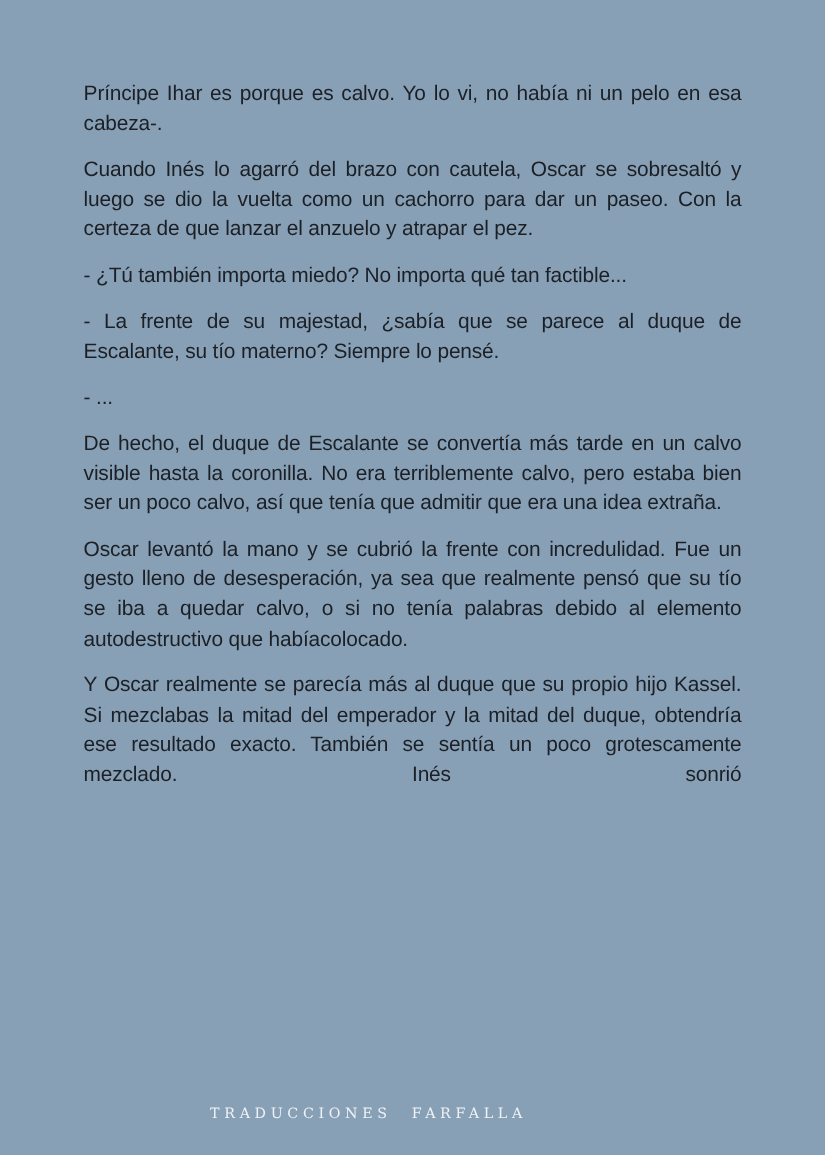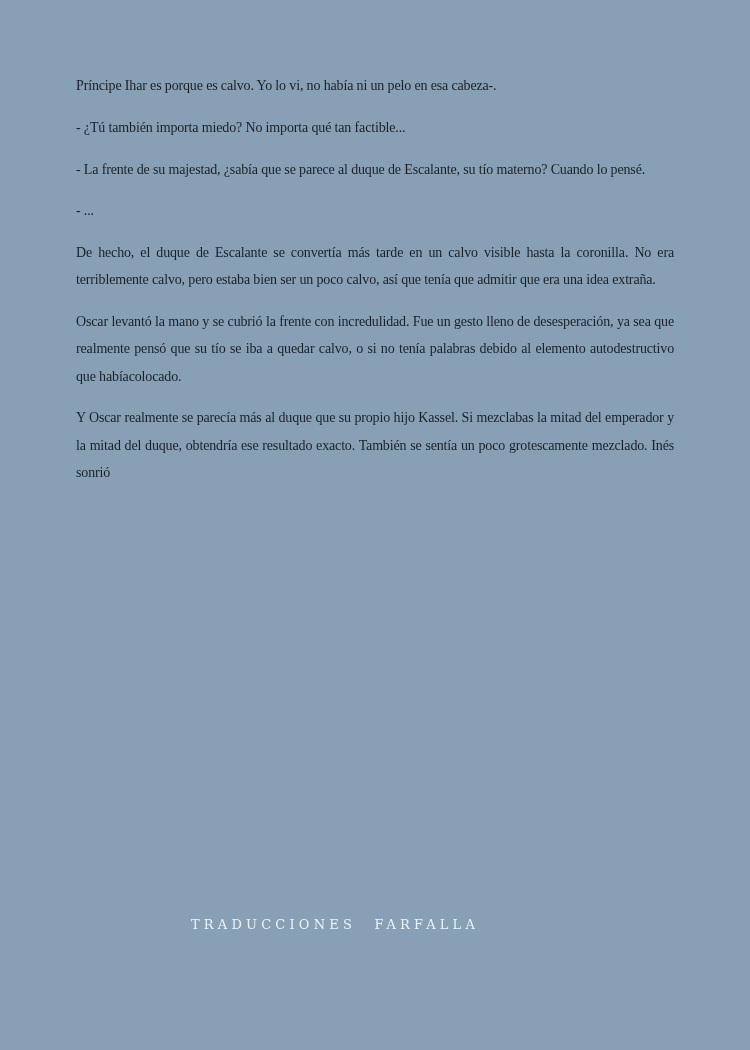--- a/index.html
+++ b/index.html
@@ -12,53 +12,54 @@
       background: #87a0b6;
       overflow: hidden;
       position: relative;
     }
     .page {
       position: absolute;
       left: 76px;
       top: 72px;
       width: 598px;
       color: #1c2026;
-      font-family: Liberation Serif, serif;
-      font-size: 14px;
+      font-family: Liberation Sans, sans-serif;
+      font-size: 19px;
       line-height: 27.2px;
       letter-spacing: -0.15px;
     }
     .para {
       margin: 0 0 14.6px 0;
       text-align: justify;
       text-align-last: left;
     }
     .para.last {
       text-align-last: justify;
       margin-bottom: 0;
     }
     .footer {
       position: absolute;
       left: 0;
       width: 670px;
-      top: 917px;
+      top: 1005px;
       text-align: center;
       color: #eef2f6;
       font-family: "DejaVu Serif", serif;
       font-size: 13px;
       letter-spacing: 4.2px;
       word-spacing: 10px;
     }
   </style>
 </head>
 <body>
 
 <div class="page">
   <p class="para">Príncipe Ihar es porque es calvo. Yo lo vi, no había ni un pelo en esa cabeza-.</p>
+  <p class="para">Cuando Inés lo agarró del brazo con cautela, Oscar se sobresaltó y luego se dio la vuelta como un cachorro para dar un paseo. Con la certeza de que lanzar el anzuelo y atrapar el pez.</p>
   <p class="para">- ¿Tú también importa miedo? No importa qué tan factible...</p>
-  <p class="para">- La frente de su majestad, ¿sabía que se parece al duque de Escalante, su tío materno? Cuando lo pensé.</p>
+  <p class="para">- La frente de su majestad, ¿sabía que se parece al duque de Escalante, su tío materno? Siempre lo pensé.</p>
   <p class="para">- ...</p>
   <p class="para">De hecho, el duque de Escalante se convertía más tarde en un calvo visible hasta la coronilla. No era terriblemente calvo, pero estaba bien ser un poco calvo, así que tenía que admitir que era una idea extraña.</p>
   <p class="para">Oscar levantó la mano y se cubrió la frente con incredulidad. Fue un gesto lleno de desesperación, ya sea que realmente pensó que su tío se iba a quedar calvo, o si no tenía palabras debido al elemento autodestructivo que habíacolocado.</p>
   <p class="para last">Y Oscar realmente se parecía más al duque que su propio hijo Kassel. Si mezclabas la mitad del emperador y la mitad del duque, obtendría ese resultado exacto. También se sentía un poco grotescamente mezclado. Inés sonrió</p>
 </div>
 
 <div class="footer">TRADUCCIONES FARFALLA</div>
 
 </body></html>

